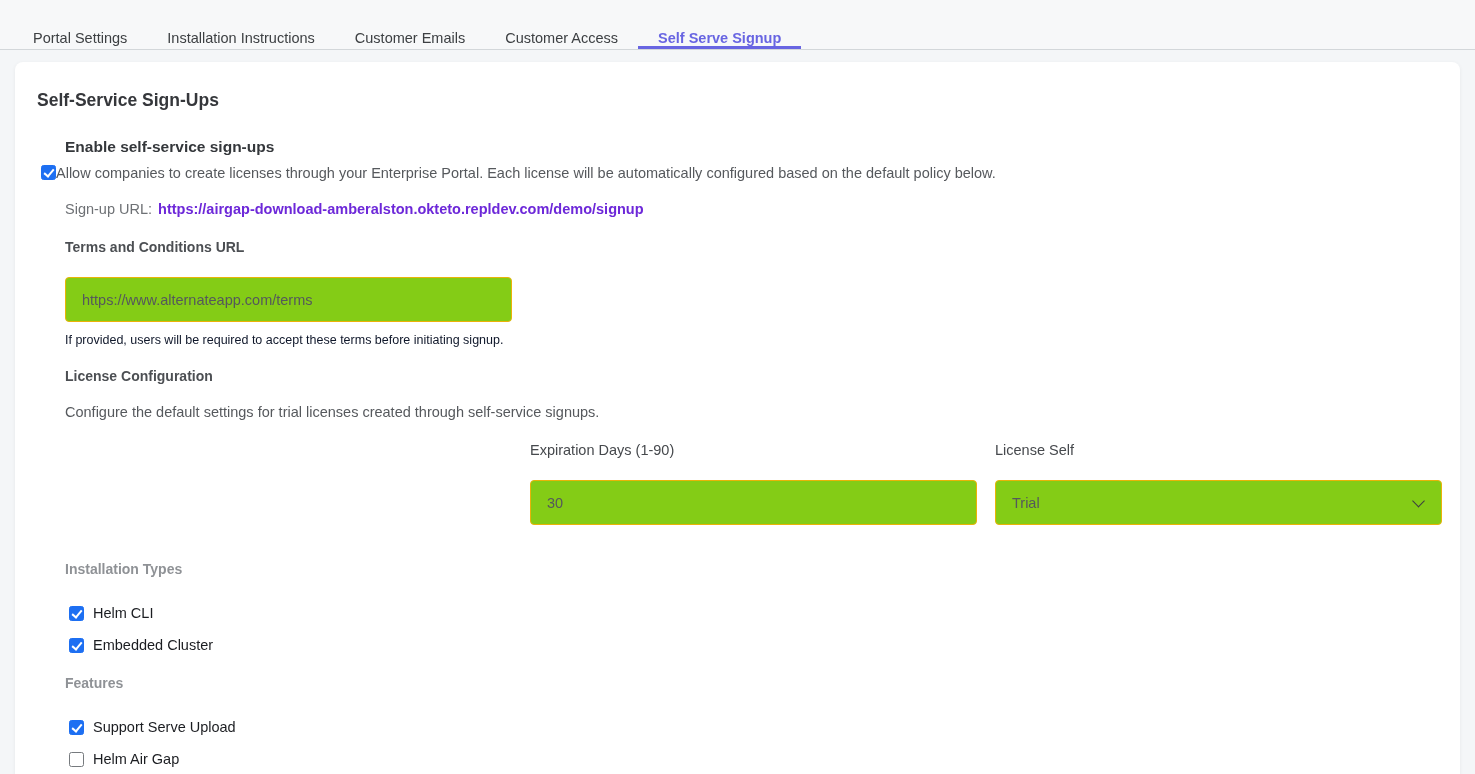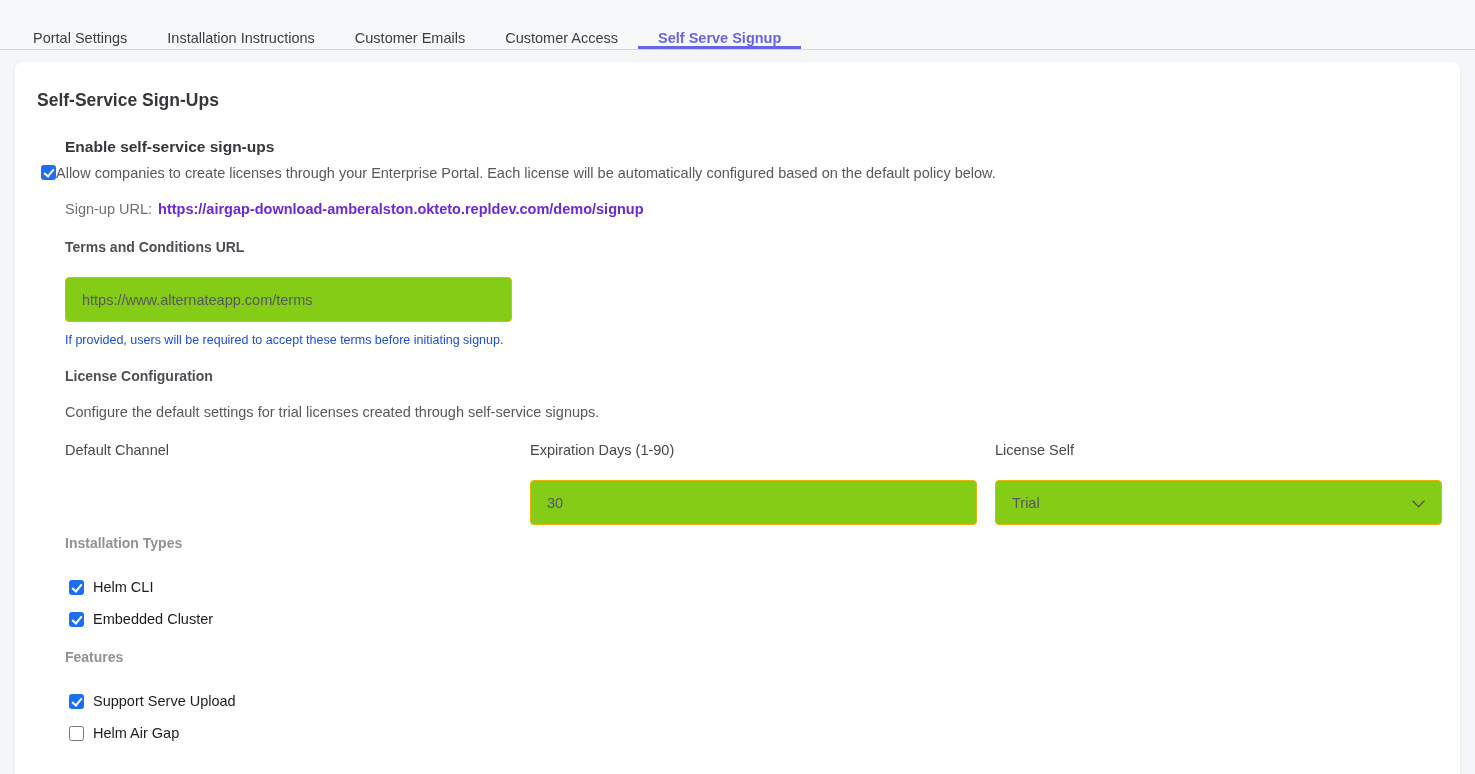--- a/index.html
+++ b/index.html
@@ -105,21 +105,21 @@
   }
   .terms-input {
     margin-top: 20px;
     width: calc((100% - 36px) / 3);
     display: block;
   }
   .help {
     margin-top: 10px;
     font-size: 12.5px;
     line-height: 16px;
-    color: #1d4ed8;
+    color: #0f172a;
   }
   .section-desc { margin-top: 16px; }
 
   .grid3 {
     margin-top: 18px;
     display: grid;
     grid-template-columns: repeat(3, 1fr);
     column-gap: 18px;
   }
   .grid3 .field-label {
@@ -140,21 +140,21 @@
     top: 50%;
     width: 9px;
     height: 9px;
     border-right: 1.8px solid #3c3e42;
     border-bottom: 1.8px solid #3c3e42;
     transform: translateY(-72%) rotate(45deg);
     pointer-events: none;
   }
 
   .group-label {
-    margin: 8px 0 20px 0;
+    margin: 34px 0 20px 0;
     font-size: 14px;
     font-weight: 700;
     color: #8f9296;
     line-height: 20px;
   }
   .group-label.features { margin-top: 20px; }
   .cb-row {
     display: flex;
     align-items: flex-end;
     gap: 9px;
@@ -225,21 +225,20 @@
 
     <div class="field-label-strong">Terms and Conditions URL</div>
     <input type="text" class="text-input terms-input" value="https://www.alternateapp.com/terms" style="">
     <div class="help">If provided, users will be required to accept these terms before initiating signup.</div>
 
     <div class="field-label-strong">License Configuration</div>
     <div class="desc section-desc">Configure the default settings for trial licenses created through self-service signups.</div>
 
     <div class="grid3">
       <div class="col">
-        <div class="field-label">Default Channel</div>
       </div>
       <div class="col">
         <div class="field-label">Expiration Days (1-90)</div>
         <input type="text" class="text-input" value="30" style="">
       </div>
       <div class="col">
         <div class="field-label">License Self</div>
         <div class="select-wrap">
           <select>
             <option>Trial</option>

